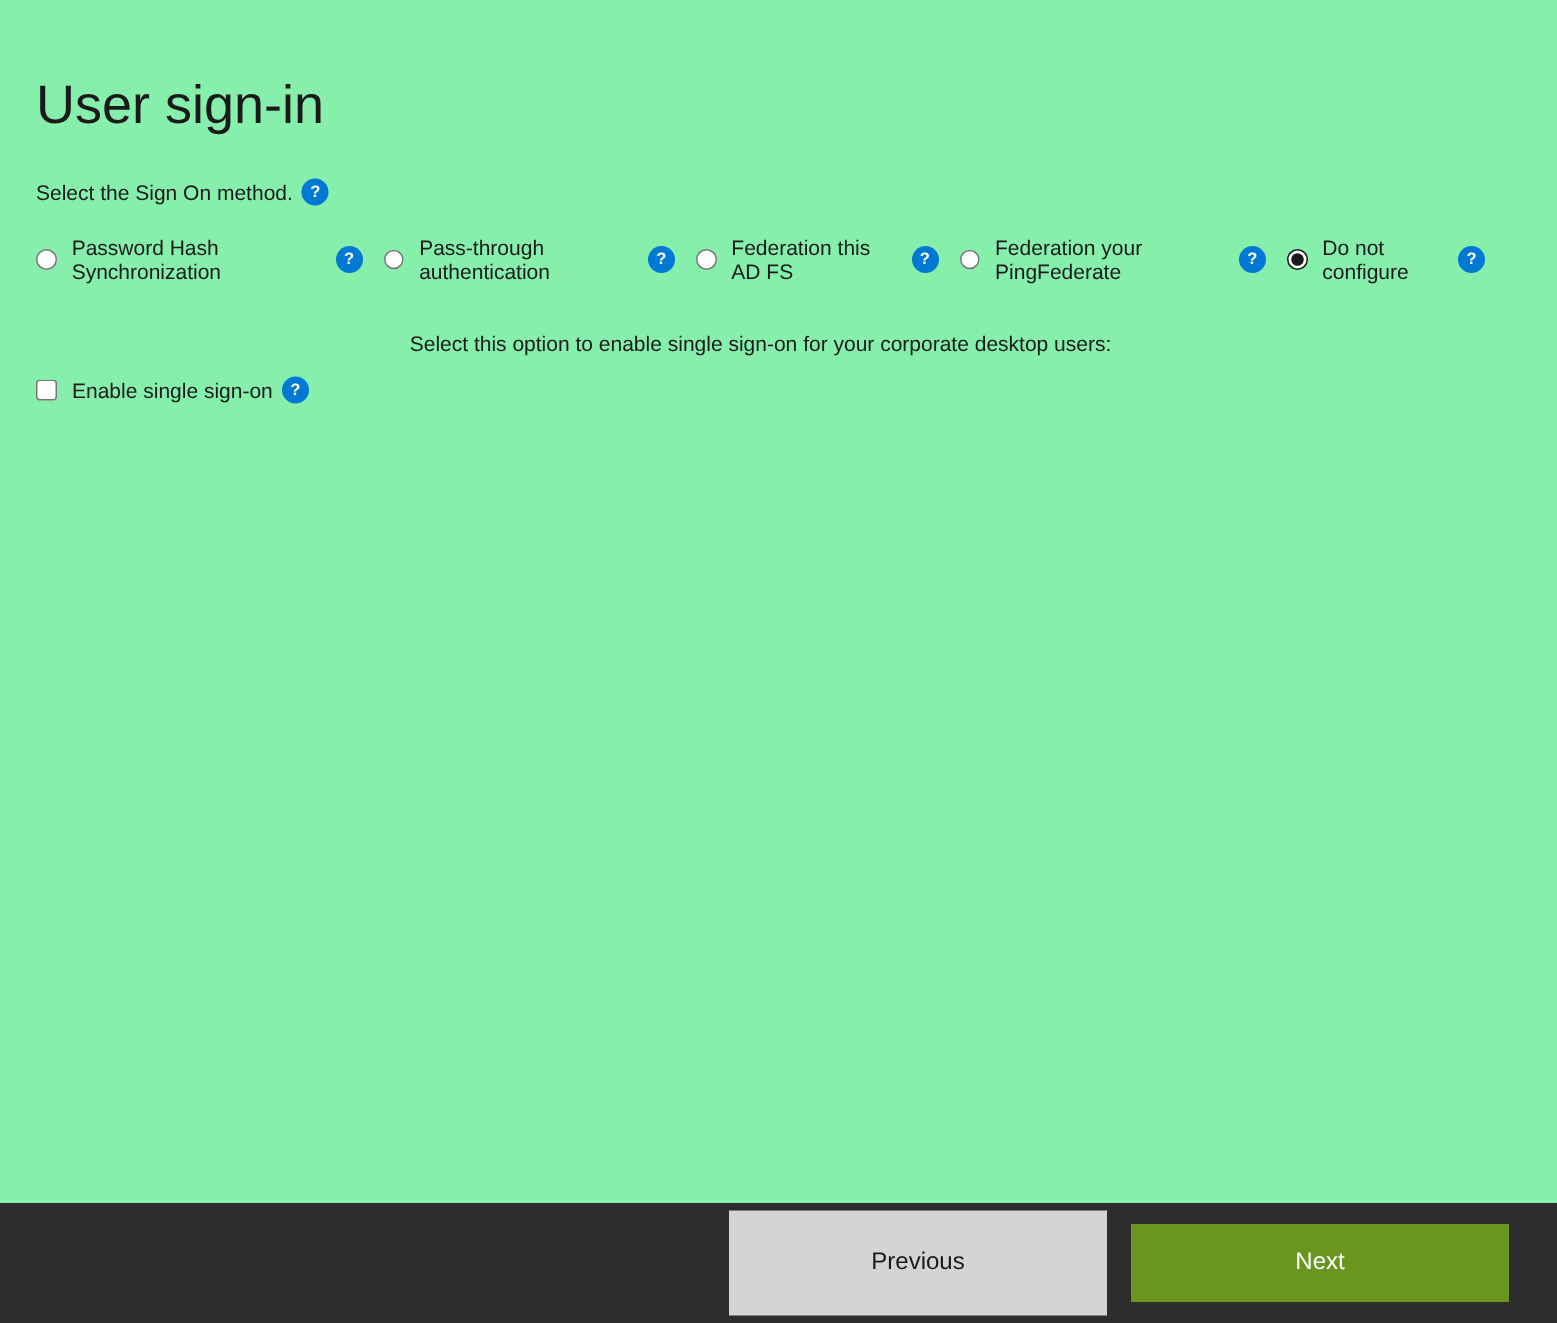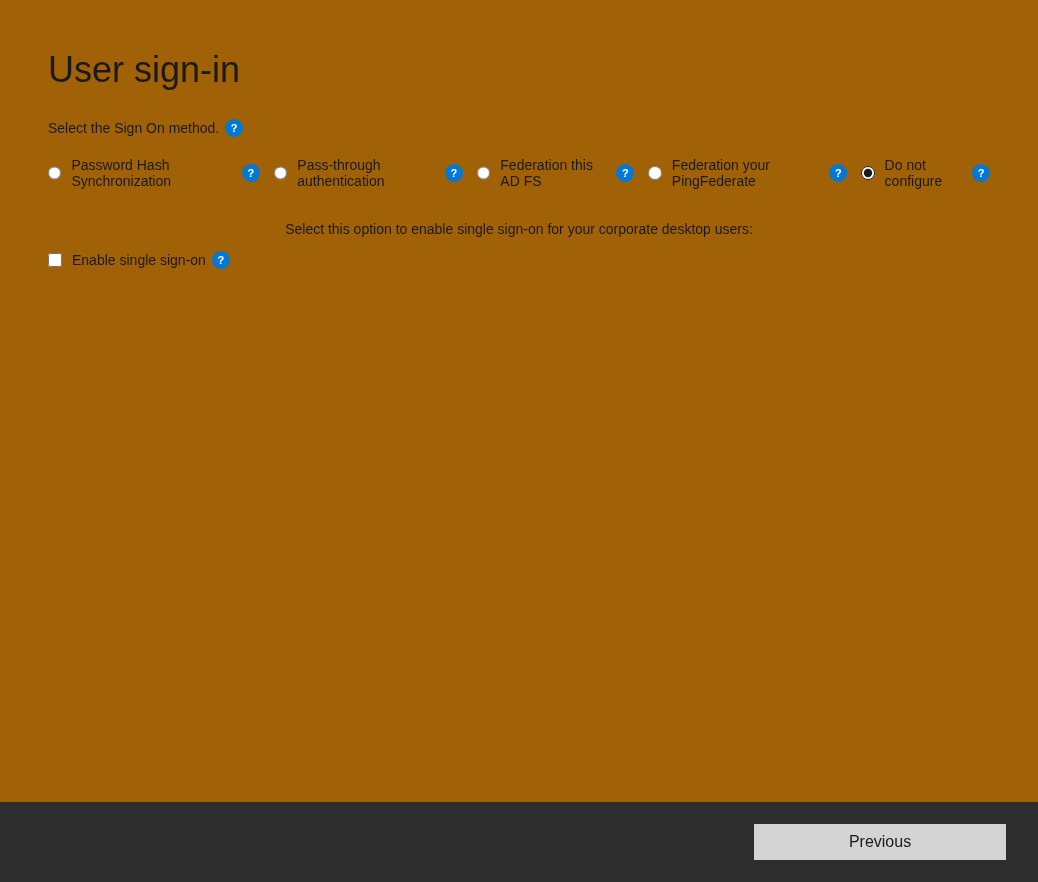--- a/index.html
+++ b/index.html
@@ -13,22 +13,22 @@
       background: #fff;
       width: 1038px;
       height: 882px;
       overflow: hidden;
       display: flex;
       flex-direction: column;
     }
 
     .main-content {
       flex: 1;
-      padding: 48px 48px 32px 48px;
-      background: #a16207;
+      padding: 48px 48px 32px 24px;
+      background: #86efac;
       overflow: hidden;
     }
 
     .page-title {
       font-size: 36px;
       font-weight: 300;
       color: #1a1a1a;
       margin-bottom: 28px;
       line-height: 1.2;
     }
@@ -128,21 +128,21 @@
       display: flex;
       align-items: center;
       justify-content: flex-end;
       padding: 0 32px;
       gap: 16px;
       flex-shrink: 0;
     }
 
     .btn-previous {
       width: 252px;
-      height: 36px;
+      height: 70px;
       background: #d4d4d4;
       border: none;
       color: #1a1a1a;
       font-size: 16px;
       font-family: 'Segoe UI', Arial, sans-serif;
       cursor: pointer;
       display: flex;
       align-items: center;
       justify-content: center;
     }
@@ -224,13 +224,14 @@
       <span class="checkbox-label">
         <span>Enable single sign-on</span>
         <span class="help-icon">?</span>
       </span>
     </label>
   </div>
 </div>
 
 <div class="footer">
   <button class="btn-previous">Previous</button>
+  <button class="btn-next">Next</button>
 </div>
 
 </body></html>

